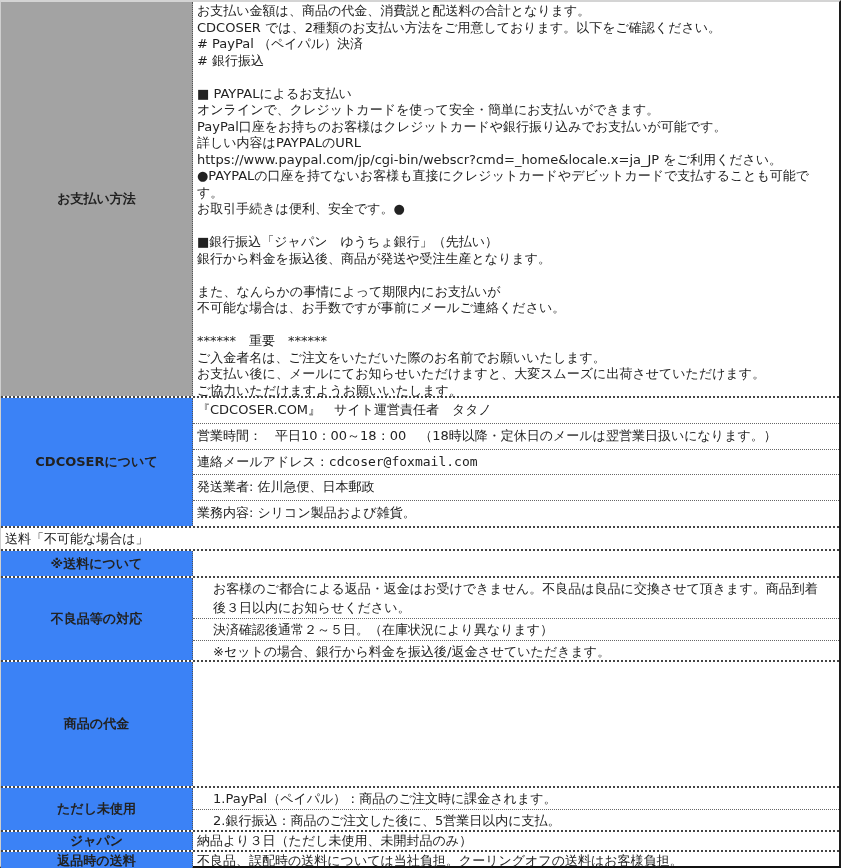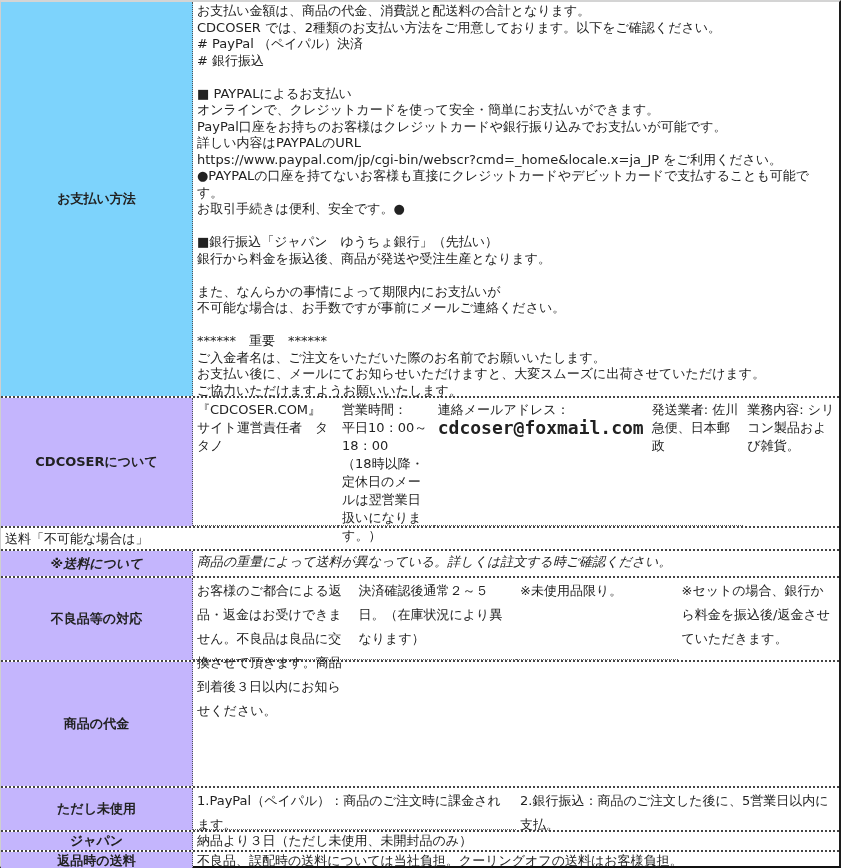--- a/index.html
+++ b/index.html
@@ -13,35 +13,35 @@
     font-family:"DejaVu Sans","Liberation Sans",sans-serif;
     color:#222222;font-size:13px;
   }
   .row{display:flex;border-bottom:2px dotted #444444;box-sizing:border-box;}
   .row:last-child{border-bottom:none;}
   .label-cell{
     flex:0 0 192px;width:192px;box-sizing:border-box;
     display:flex;align-items:center;justify-content:center;
     font-weight:bold;text-align:center;
     border-right:1px dotted #555555;
-    background:#c4b5fd;padding:0 4px;line-height:16px;
+    background:#3b82f6;padding:0 4px;line-height:16px;
   }
-  .row.white-label .label-cell{background:#7dd3fc;}
+  .row.white-label .label-cell{background:#a3a3a3;}
   .content-cell{flex:1;min-width:0;box-sizing:border-box;}
   .pre{white-space:pre-wrap;padding:1px 4px;line-height:16.5px;word-break:break-all;}
-  .subrows{display:flex;flex-direction:row;height:100%;}
+  .subrows{display:flex;flex-direction:column;height:100%;}
   .subrow{flex:1;border-bottom:1px dotted #666666;padding:3px 4px;line-height:18px;box-sizing:border-box;}
   .subrow:last-child{border-bottom:none;}
-  .tight .subrow{padding:1px 4px;line-height:24px;}
+  .tight .subrow{padding:1px 20px;line-height:19px;}
   .single{padding:2px 4px;line-height:17px;}
-  .email{font-weight:bold;font-family:"DejaVu Sans Mono","Liberation Mono",monospace;font-size:18px;}
+  .email{font-weight:normal;font-family:"DejaVu Sans Mono","Liberation Mono",monospace;font-size:13px;}
   .s1{min-height:396px;}
   .s2{min-height:130px;}
   .s3{min-height:23px;}
-  .s4{min-height:27px;font-style:italic;}
+  .s4{min-height:27px;}
   .s5{min-height:84px;}
   .s6{min-height:126px;}
   .s6 .pre{line-height:18px;}
   .s7{min-height:44px;}
   .s8{min-height:20px;}
   .s8 .single,.s9 .single{padding:0 4px;line-height:17px;}
   .s9{min-height:18px;}
 </style>
 </head>
 <body>
@@ -87,30 +87,28 @@
       </div>
     </div>
   </section>
 
   <section class="row s3">
     <div class="content-cell single">送料「不可能な場合は」</div>
   </section>
 
   <section class="row s4">
     <div class="label-cell">※送料について</div>
-    <div class="content-cell single">商品の重量によって送料が異なっている。詳しくは註文する時ご確認ください。</div>
   </section>
 
   <section class="row s5">
     <div class="label-cell">不良品等の対応</div>
     <div class="content-cell">
       <div class="subrows tight">
         <div class="subrow">お客様のご都合による返品・返金はお受けできません。不良品は良品に交換させて頂きます。商品到着後３日以内にお知らせください。</div>
         <div class="subrow">決済確認後通常２～５日。（在庫状況により異なります）</div>
-        <div class="subrow">※未使用品限り。</div>
         <div class="subrow">※セットの場合、銀行から料金を振込後/返金させていただきます。</div>
       </div>
     </div>
   </section>
 
   <section class="row s6">
     <div class="label-cell">商品の代金</div>
   </section>
 
   <section class="row s7">

